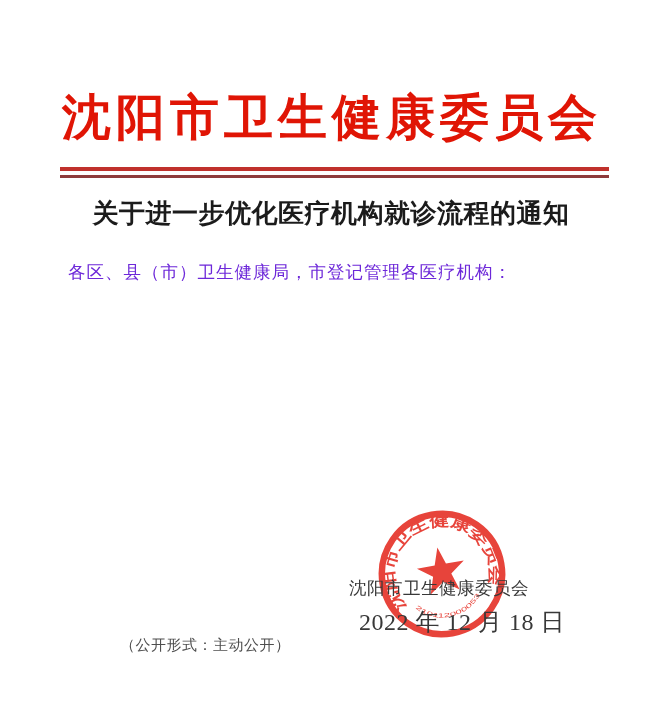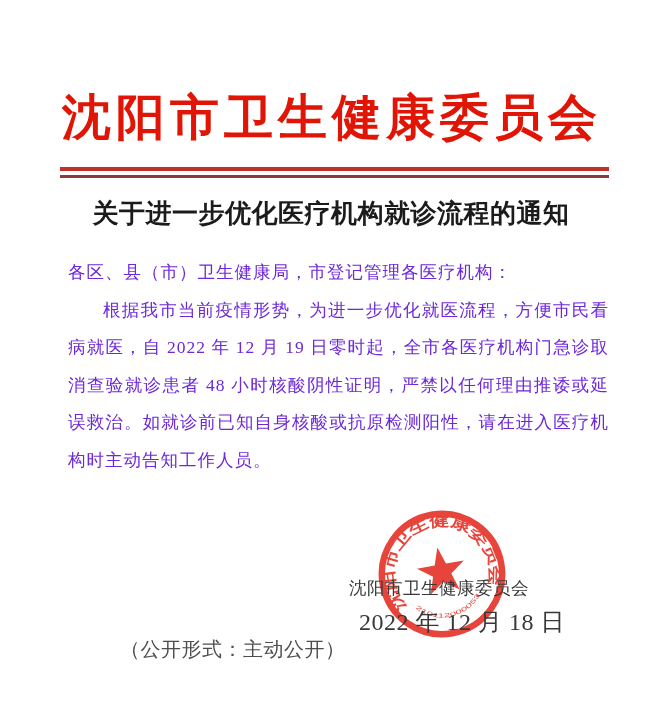--- a/index.html
+++ b/index.html
@@ -43,41 +43,40 @@
     font-size:17.5px; color:#383838; letter-spacing:0.5px;
     white-space:nowrap; z-index:2;
   }
   .sign-date {
     position:absolute; top:606px; left:359px; width:160px;
     font-size:24px; color:#383838; letter-spacing:0.5px;
     white-space:nowrap; z-index:2;
   }
   .footer-note {
     position:absolute; top:636px; left:120px;
-    font-size:20px; color:#4e4e4e; letter-spacing:0.5px;
+    font-size:15px; color:#4e4e4e; letter-spacing:0.5px;
     white-space:nowrap;
   }
   .seal {
     position:absolute; left:368px; top:500px; width:148px; height:148px;
     z-index:1; opacity:0.92; transform:rotate(-10deg);
   }
 </style>
 </head>
 <body>
 
 <div class="letterhead">沈阳市卫生健康委员会</div>
 
 <div class="rule-top"></div>
 <div class="rule-bottom"></div>
 
 <div class="doc-title">关于进一步优化医疗机构就诊流程的通知</div>
 
 <div class="body-block">
   <div class="salutation">各区、县（市）卫生健康局，市登记管理各医疗机构：</div>
-  <div class="paragraph">根据我市当前疫情形势，为进一步优化就医流程，方便市民看病就医，自 2022 年 12 月 19 日零时起，全市各医疗机构门急诊取消查验就诊患者 48 小时核酸阴性证明，严禁以任何理由推诿或延误救治。如就诊前已知自身核酸或抗原检测阳性，请在进入医疗机构时主动告知工作人员。</div>
 </div>
 
 <svg class="seal" viewBox="0 0 160 160">
   <defs>
     <path id="arcTop" d="M 36.2 108 A 52 52 0 1 1 123.8 108" fill="none"></path>
     <path id="arcBottom" d="M 43.8 110 A 47 47 0 0 0 116.2 110" fill="none"></path>
   </defs>
   <circle cx="80" cy="80" r="65" fill="none" stroke="#e6352b" stroke-width="7"></circle>
   <polygon fill="#e6352b" points="80,51 86.2,69.5 105.7,69.7 90,81.2 95.9,99.8 80,88.5 64.1,99.8 70,81.2 54.3,69.7 73.8,69.5"></polygon>
   <text font-size="17" font-weight="bold" fill="#e6352b" font-family="Liberation Serif, DejaVu Serif, serif">

